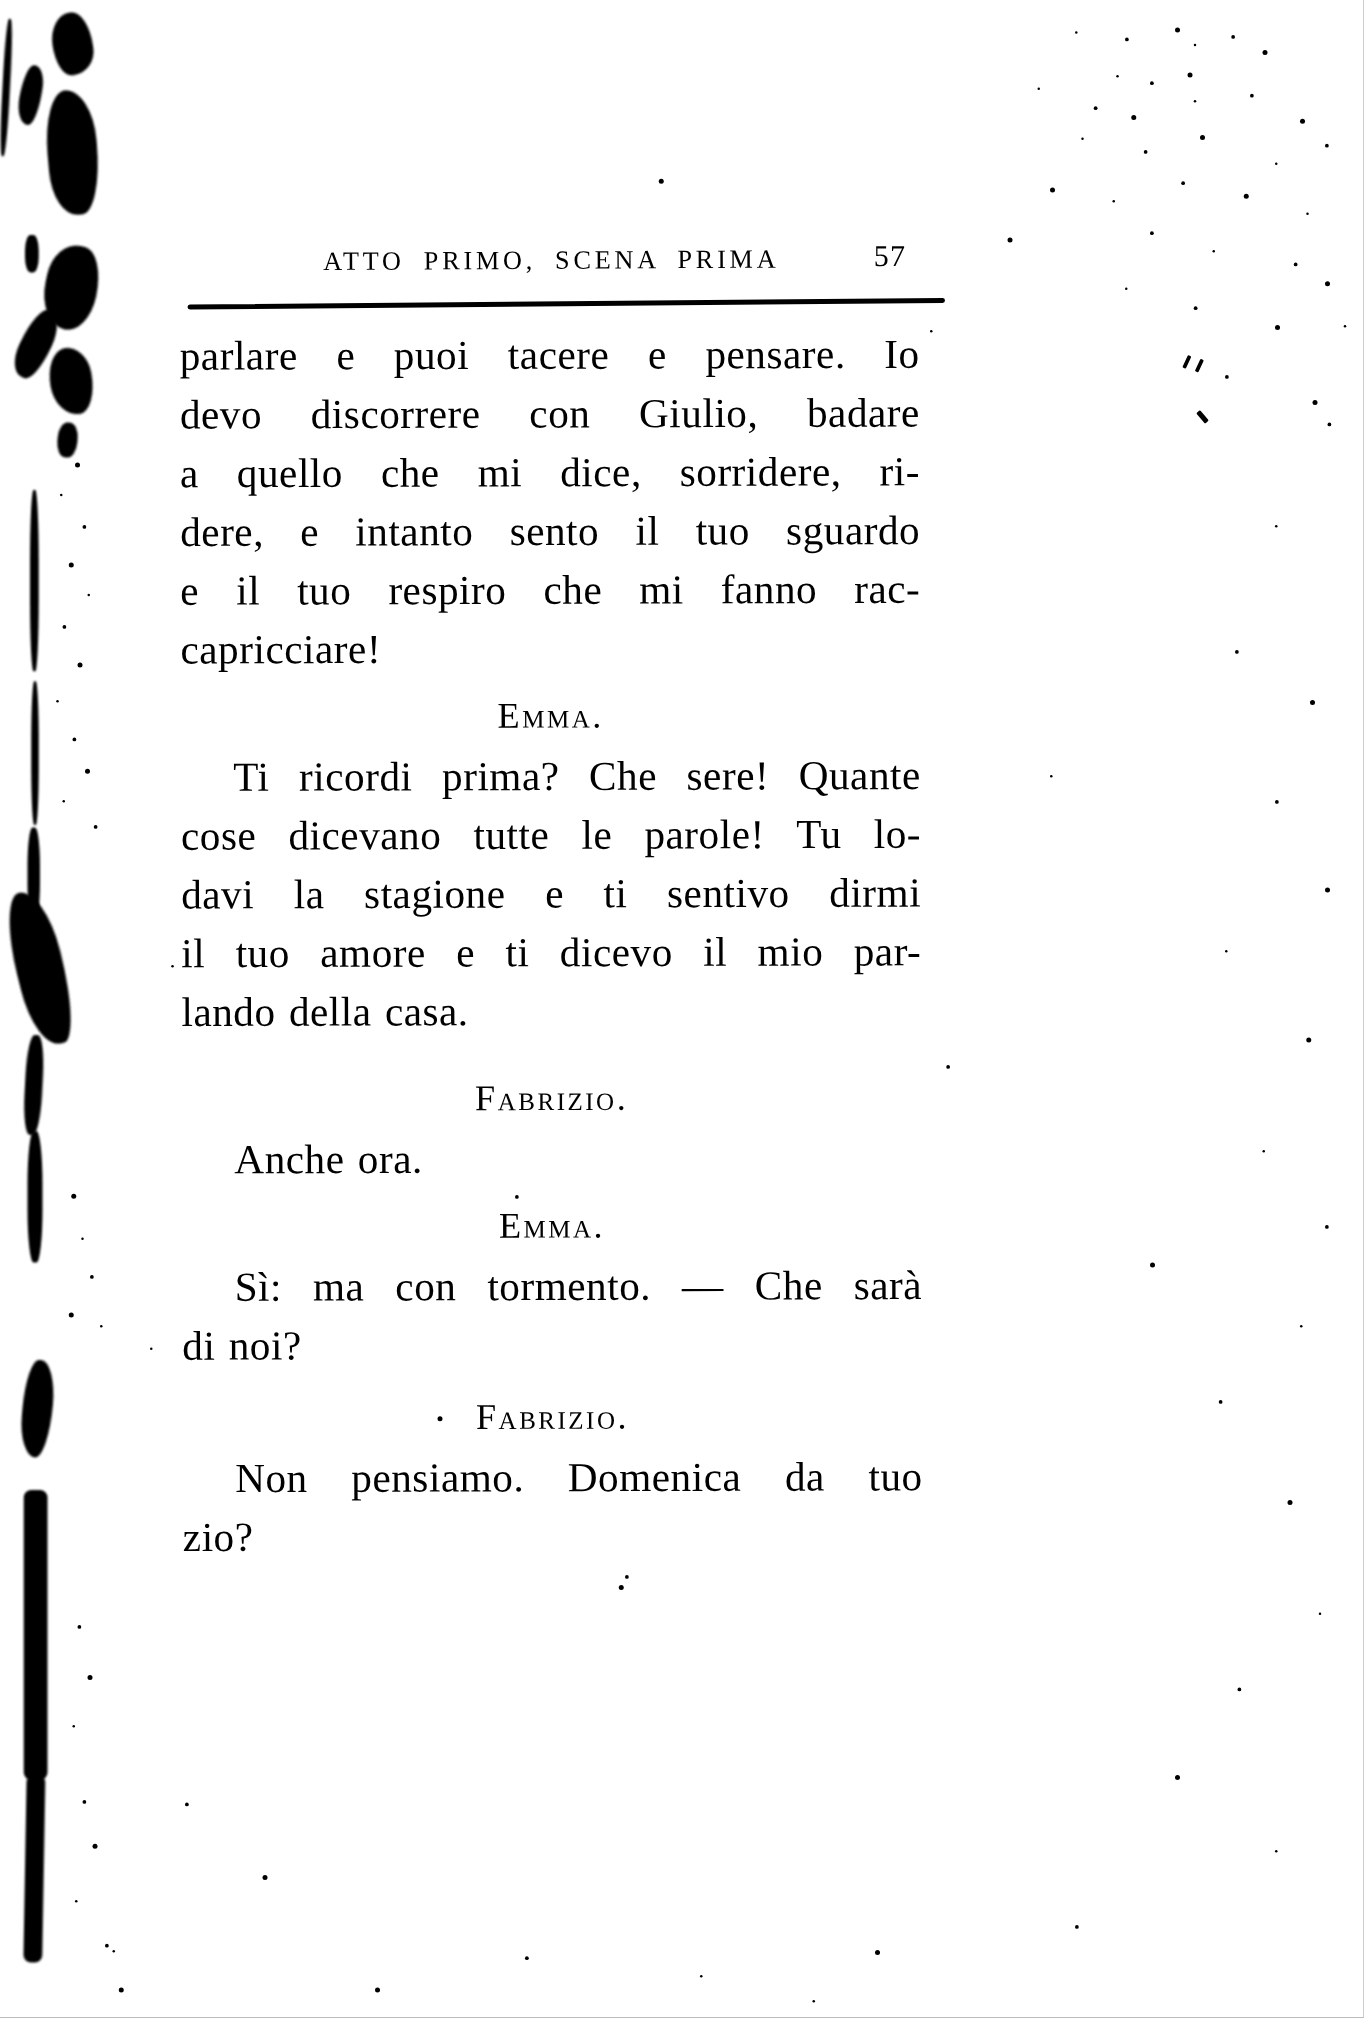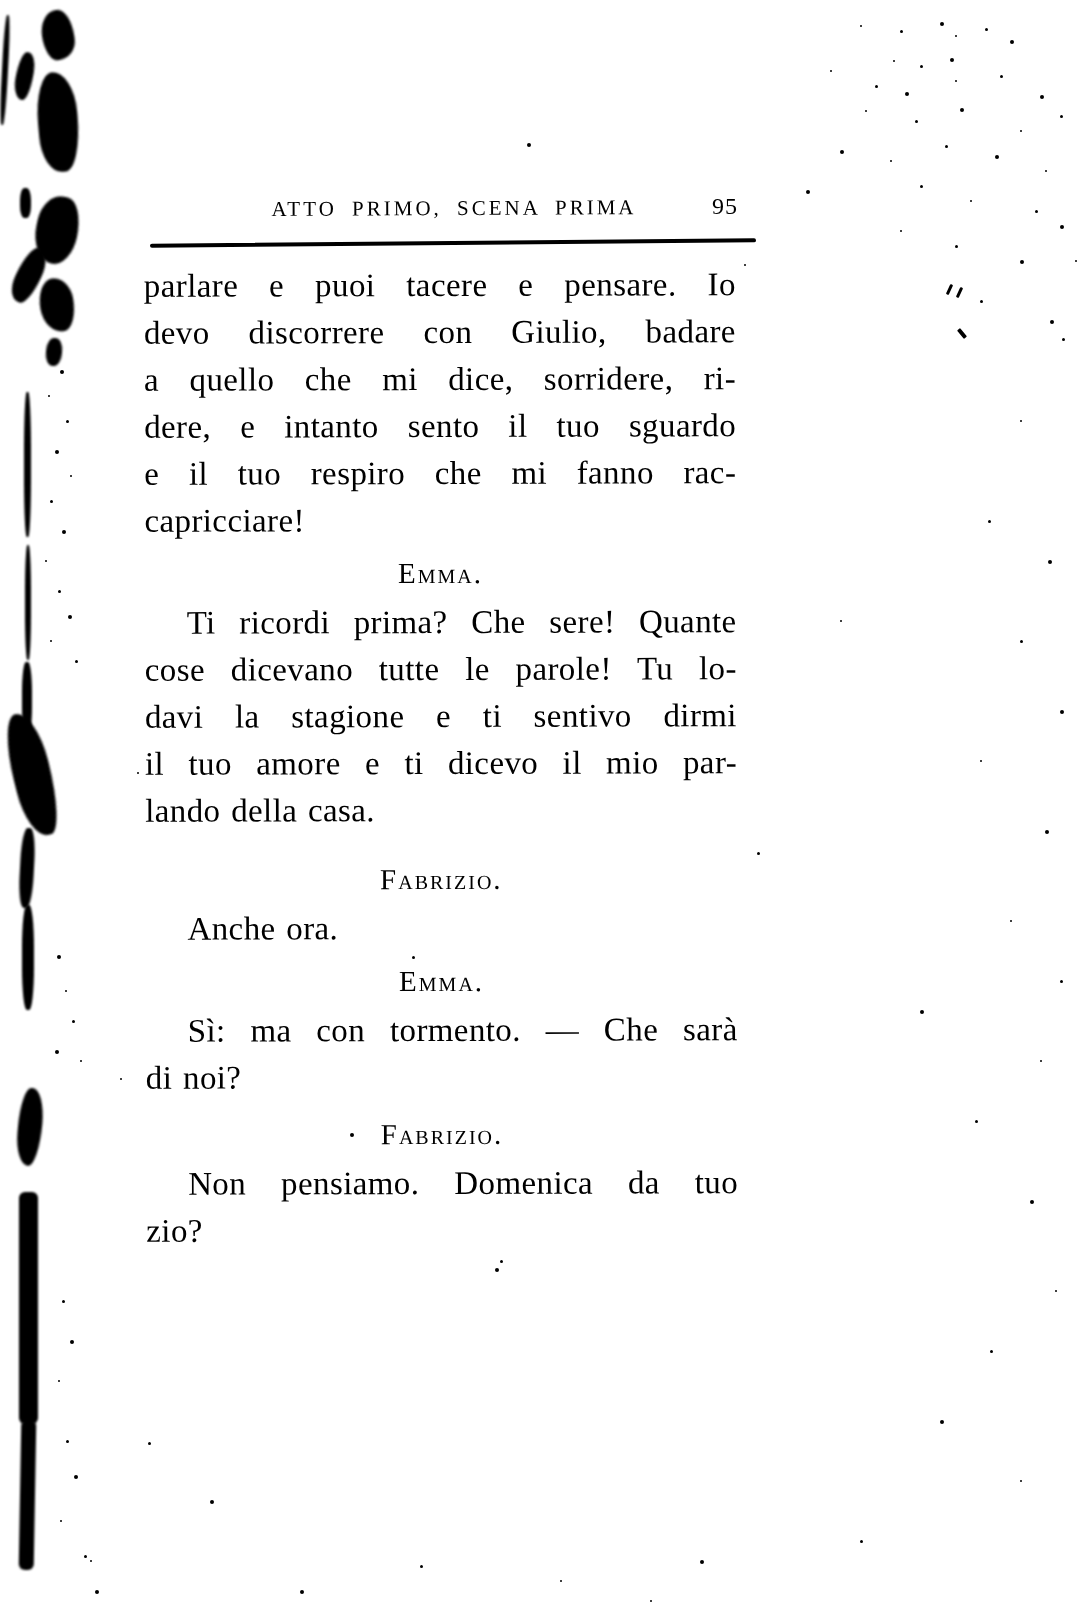--- a/index.html
+++ b/index.html
@@ -5,21 +5,21 @@
   html,body{margin:0;padding:0;background:#888;}
   .page{
     position:relative;
     width:1091px;height:1614px;
     background:#ffffff;
     overflow:hidden;
     font-family:"Liberation Serif","DejaVu Serif",serif;
     color:#000;
   }
   
-  .header{position:absolute;left:158px;top:196px;width:592px;}
+  .header{position:absolute;left:145px;top:196px;width:592px;}
   .header-title{
     display:block;text-align:center;
     font-size:21px;letter-spacing:3px;word-spacing:7px;
     transform:rotate(-0.3deg);
   }
   .page-number{
     position:absolute;right:12px;top:-3px;
     font-size:24px;letter-spacing:1px;
   }
   .rule{
@@ -55,21 +55,21 @@
   .speck{position:absolute;background:#000;border-radius:50%;}
   .tick{position:absolute;background:#000;border-radius:1px;}
 </style>
 </head>
 <body>
 
 <div class="page">
 
   <div class="header">
     <span class="header-title">ATTO PRIMO, SCENA PRIMA</span>
-    <span class="page-number">95</span>
+    <span class="page-number">57</span>
   </div>
   <div class="rule"></div>
 
   <div class="column">
 
     <p class="line">parlare e puoi tacere e pensare. Io</p>
     <p class="line">devo discorrere con Giulio, badare</p>
     <p class="line">a quello che mi dice, sorridere, ri-</p>
     <p class="line">dere, e intanto sento il tuo sguardo</p>
     <p class="line">e il tuo respiro che mi fanno rac-</p>

